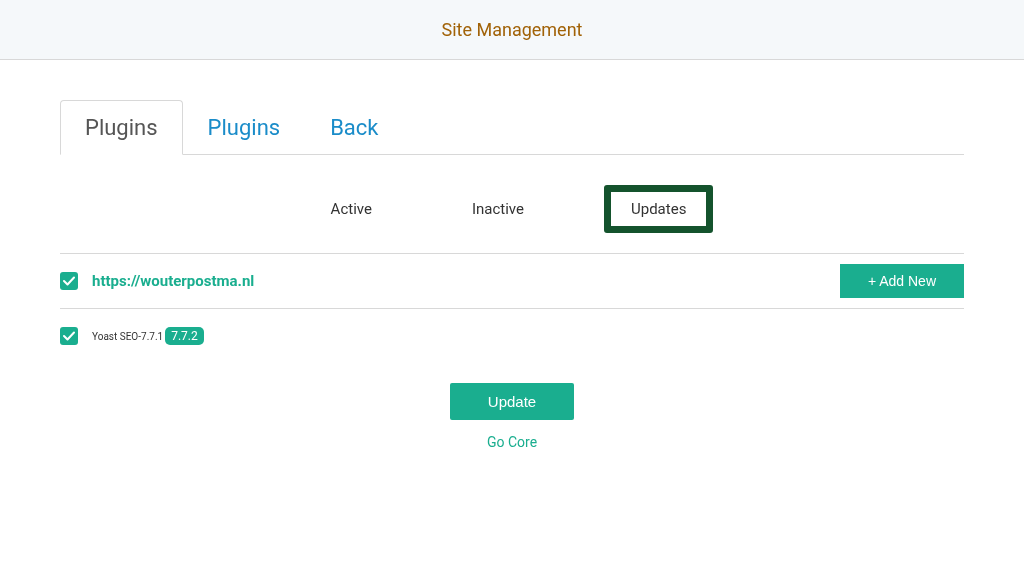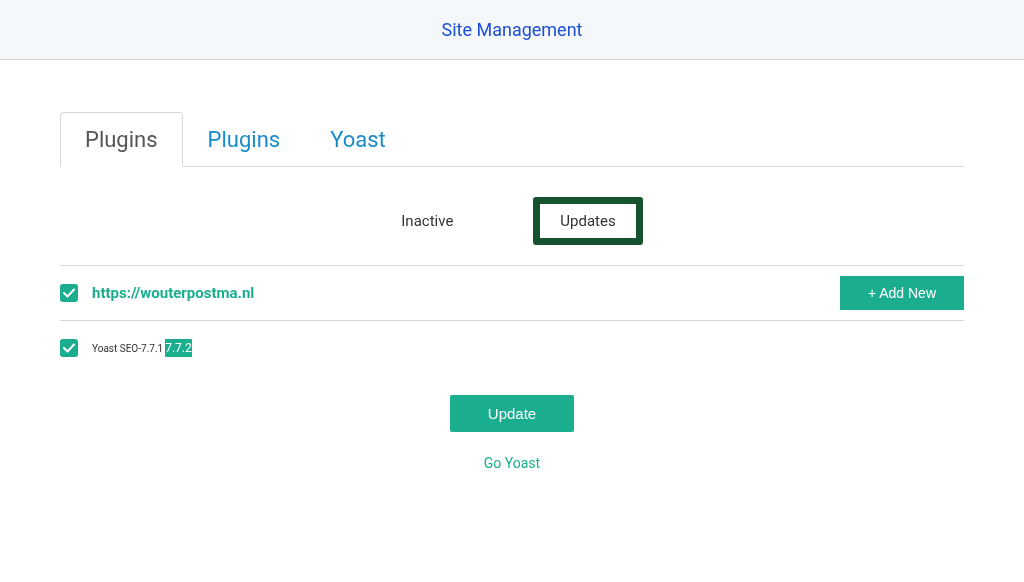--- a/index.html
+++ b/index.html
@@ -13,38 +13,37 @@
     .header {
       background: #f5f8fa;
       height: 60px;
       display: flex;
       align-items: center;
       justify-content: center;
       border-bottom: 1px solid #d8d8d8;
     }
     .header-title {
       font-size: 18px;
-      color: #1d4ed8;
+      color: #a16207;
       font-weight: 400;
     }
     .content {
       padding: 40px 60px 0 60px;
     }
     .tabs {
       display: flex;
       border-bottom: 1px solid #d8d8d8;
     }
     .tab {
       padding: 14px 24px;
       font-size: 22px;
       cursor: pointer;
       border: 1px solid transparent;
       border-bottom: none;
       position: relative;
-      margin-top: 12px;
     }
     .tab.active {
       color: #555;
       border: 1px solid #d8d8d8;
       border-bottom: 1px solid #fff;
       border-radius: 4px 4px 0 0;
       background: #fff;
       margin-bottom: -1px;
     }
     .tab.inactive {
@@ -99,22 +98,22 @@
       font-weight: 700;
     }
     .plugin-name {
       color: #333;
       font-size: 10px;
     }
     .version-badge {
       background: #1aae8f;
       color: #fff;
       font-size: 12px;
-      padding: 2px 0;
-      border-radius: 0;
+      padding: 2px 6px;
+      border-radius: 5px;
       margin-left: 2px;
       display: inline-block;
     }
     .add-new-btn {
       position: absolute;
       right: 0;
       top: 50%;
       transform: translateY(-50%);
       height: 34px;
       display: flex;
@@ -124,21 +123,21 @@
       border: none;
       padding: 0 28px;
       font-size: 14px;
       cursor: pointer;
     }
     .actions {
       display: flex;
       flex-direction: column;
       align-items: center;
       padding-top: 20px;
-      gap: 23px;
+      gap: 14px;
     }
     .update-btn {
       background: #1aae8f;
       color: #fff;
       border: none;
       padding: 10px 38px;
       font-size: 15px;
       border-radius: 2px;
       cursor: pointer;
     }
@@ -153,24 +152,25 @@
 
 <div class="header">
   <div class="header-title">Site Management</div>
 </div>
 
 <div class="content">
 
   <div class="tabs">
     <div class="tab active">Plugins</div>
     <div class="tab inactive">Plugins</div>
-    <div class="tab inactive">Yoast</div>
+    <div class="tab inactive">Back</div>
   </div>
 
   <div class="filter-row">
+    <div class="filter-item">Active</div>
     <div class="filter-item">Inactive</div>
     <div class="filter-item selected">Updates</div>
   </div>
 
   <div class="list-row">
     <div class="checkbox">
       <svg viewBox="0 0 12 12">
           <path d="M1 6 L4.5 9.5 L11 2.5" stroke="#fff" stroke-width="2" fill="none" stroke-linecap="round" stroke-linejoin="round"></path>
         </svg>
     </div>
@@ -183,16 +183,16 @@
       <svg viewBox="0 0 12 12">
           <path d="M1 6 L4.5 9.5 L11 2.5" stroke="#fff" stroke-width="2" fill="none" stroke-linecap="round" stroke-linejoin="round"></path>
         </svg>
     </div>
     <span class="plugin-name">Yoast SEO-7.7.1</span>
     <span class="version-badge">7.7.2</span>
   </div>
 
   <div class="actions">
     <button class="update-btn">Update</button>
-    <span class="go-back">Go Yoast</span>
+    <span class="go-back">Go Core</span>
   </div>
 
 </div>
 
 </body></html>

